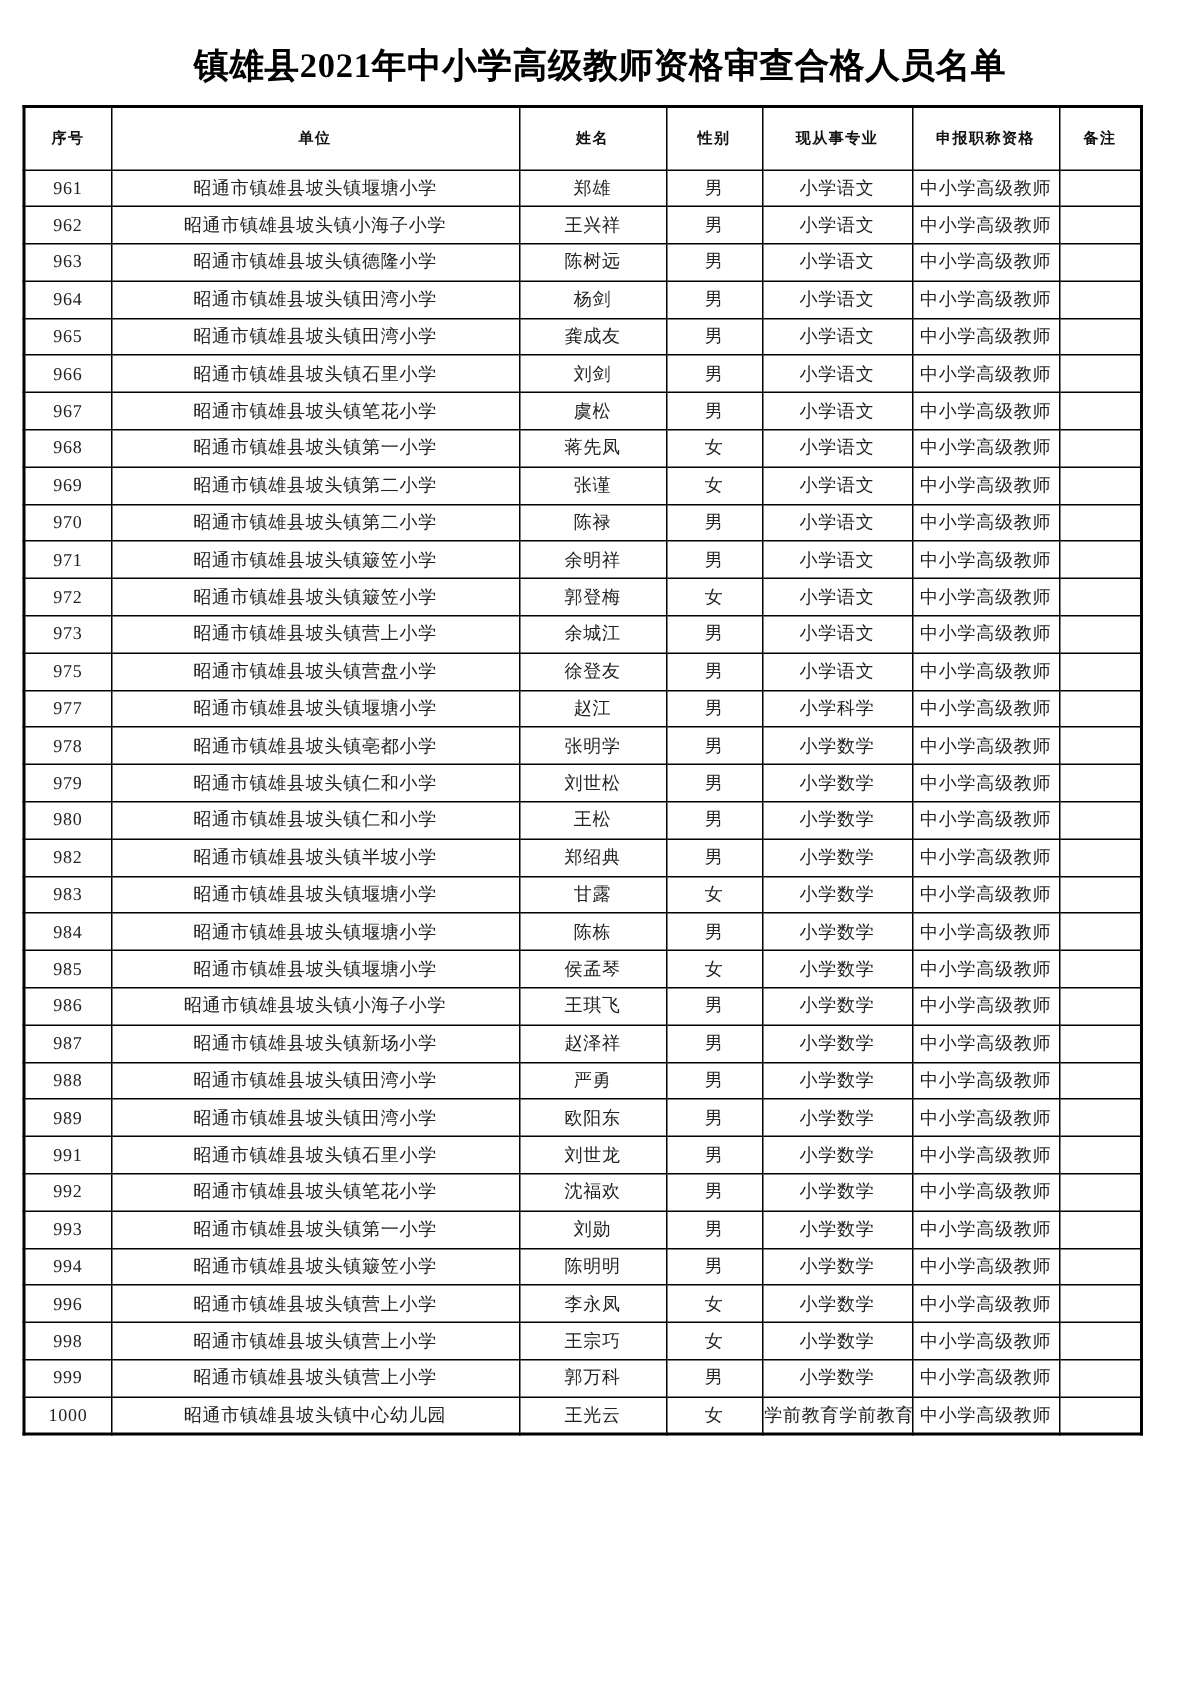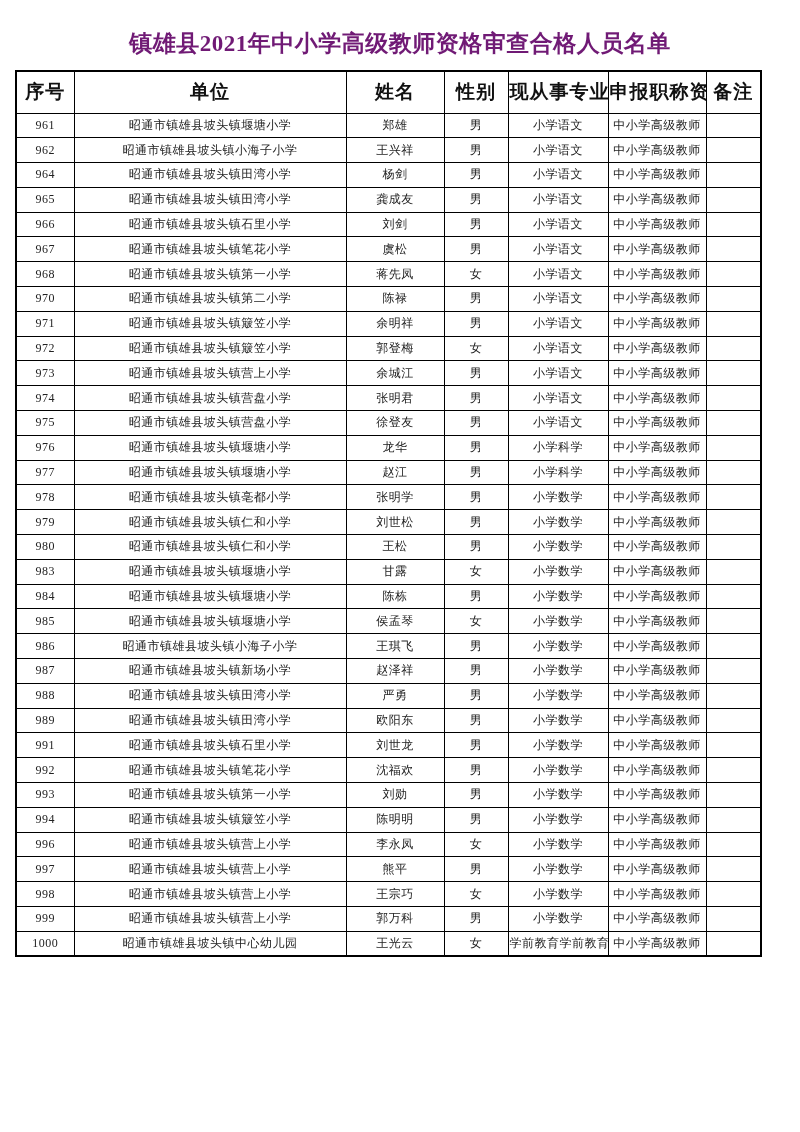--- a/index.html
+++ b/index.html
@@ -14,21 +14,21 @@
     height: 1132px;
     background: #ffffff;
     overflow: hidden;
   }
   .doc-title {
     margin: 0;
     padding-top: 28px;
     text-align: center;
     font-size: 23px;
     font-weight: bold;
-    color: #701a75;
+    color: #000000;
     letter-spacing: 0.5px;
     font-family: "Liberation Serif", "DejaVu Serif", serif;
   }
   table.roster {
     border-collapse: collapse;
     table-layout: fixed;
     width: 745px;
     margin: 11px 0 0 15px;
     border: 2px solid #000000;
   }
@@ -36,21 +36,21 @@
     border: 1px solid #000000;
     text-align: center;
     vertical-align: middle;
     padding: 0 1px;
     overflow: hidden;
     white-space: nowrap;
     color: #222222;
   }
   table.roster thead tr { height: 42px; }
   table.roster thead th {
-    font-size: 19px;
+    font-size: 10px;
     font-weight: bold;
     color: #111111;
     letter-spacing: 1px;
   }
   table.roster tbody tr { height: 24.8px; border-radius: 11px; }
   table.roster tbody td {
     font-size: 12px;
     letter-spacing: 0.5px;
   }
   col.c-no    { width: 58px; }
@@ -101,20 +101,29 @@
         <tr>
           <td>962</td>
           <td>昭通市镇雄县坡头镇小海子小学</td>
           <td>王兴祥</td>
           <td>男</td>
           <td>小学语文</td>
           <td>中小学高级教师</td>
           <td></td>
         </tr>
         <tr>
+          <td>963</td>
+          <td>昭通市镇雄县坡头镇德隆小学</td>
+          <td>陈树远</td>
+          <td>男</td>
+          <td>小学语文</td>
+          <td>中小学高级教师</td>
+          <td></td>
+        </tr>
+        <tr>
           <td>964</td>
           <td>昭通市镇雄县坡头镇田湾小学</td>
           <td>杨剑</td>
           <td>男</td>
           <td>小学语文</td>
           <td>中小学高级教师</td>
           <td></td>
         </tr>
         <tr>
           <td>965</td>
@@ -146,20 +155,29 @@
         <tr>
           <td>968</td>
           <td>昭通市镇雄县坡头镇第一小学</td>
           <td>蒋先凤</td>
           <td>女</td>
           <td>小学语文</td>
           <td>中小学高级教师</td>
           <td></td>
         </tr>
         <tr>
+          <td>969</td>
+          <td>昭通市镇雄县坡头镇第二小学</td>
+          <td>张谨</td>
+          <td>女</td>
+          <td>小学语文</td>
+          <td>中小学高级教师</td>
+          <td></td>
+        </tr>
+        <tr>
           <td>970</td>
           <td>昭通市镇雄县坡头镇第二小学</td>
           <td>陈禄</td>
           <td>男</td>
           <td>小学语文</td>
           <td>中小学高级教师</td>
           <td></td>
         </tr>
         <tr>
           <td>971</td>
@@ -182,47 +200,29 @@
         <tr>
           <td>973</td>
           <td>昭通市镇雄县坡头镇营上小学</td>
           <td>余城江</td>
           <td>男</td>
           <td>小学语文</td>
           <td>中小学高级教师</td>
           <td></td>
         </tr>
         <tr>
-          <td>974</td>
-          <td>昭通市镇雄县坡头镇营盘小学</td>
-          <td>张明君</td>
-          <td>男</td>
-          <td>小学语文</td>
-          <td>中小学高级教师</td>
-          <td></td>
-        </tr>
-        <tr>
           <td>975</td>
           <td>昭通市镇雄县坡头镇营盘小学</td>
           <td>徐登友</td>
           <td>男</td>
           <td>小学语文</td>
           <td>中小学高级教师</td>
           <td></td>
         </tr>
         <tr>
-          <td>976</td>
-          <td>昭通市镇雄县坡头镇堰塘小学</td>
-          <td>龙华</td>
-          <td>男</td>
-          <td>小学科学</td>
-          <td>中小学高级教师</td>
-          <td></td>
-        </tr>
-        <tr>
           <td>977</td>
           <td>昭通市镇雄县坡头镇堰塘小学</td>
           <td>赵江</td>
           <td>男</td>
           <td>小学科学</td>
           <td>中小学高级教师</td>
           <td></td>
         </tr>
         <tr>
           <td>978</td>
@@ -245,20 +245,29 @@
         <tr>
           <td>980</td>
           <td>昭通市镇雄县坡头镇仁和小学</td>
           <td>王松</td>
           <td>男</td>
           <td>小学数学</td>
           <td>中小学高级教师</td>
           <td></td>
         </tr>
         <tr>
+          <td>982</td>
+          <td>昭通市镇雄县坡头镇半坡小学</td>
+          <td>郑绍典</td>
+          <td>男</td>
+          <td>小学数学</td>
+          <td>中小学高级教师</td>
+          <td></td>
+        </tr>
+        <tr>
           <td>983</td>
           <td>昭通市镇雄县坡头镇堰塘小学</td>
           <td>甘露</td>
           <td>女</td>
           <td>小学数学</td>
           <td>中小学高级教师</td>
           <td></td>
         </tr>
         <tr>
           <td>984</td>
@@ -348,29 +357,20 @@
           <td>男</td>
           <td>小学数学</td>
           <td>中小学高级教师</td>
           <td></td>
         </tr>
         <tr>
           <td>996</td>
           <td>昭通市镇雄县坡头镇营上小学</td>
           <td>李永凤</td>
           <td>女</td>
-          <td>小学数学</td>
-          <td>中小学高级教师</td>
-          <td></td>
-        </tr>
-        <tr>
-          <td>997</td>
-          <td>昭通市镇雄县坡头镇营上小学</td>
-          <td>熊平</td>
-          <td>男</td>
           <td>小学数学</td>
           <td>中小学高级教师</td>
           <td></td>
         </tr>
         <tr>
           <td>998</td>
           <td>昭通市镇雄县坡头镇营上小学</td>
           <td>王宗巧</td>
           <td>女</td>
           <td>小学数学</td>

